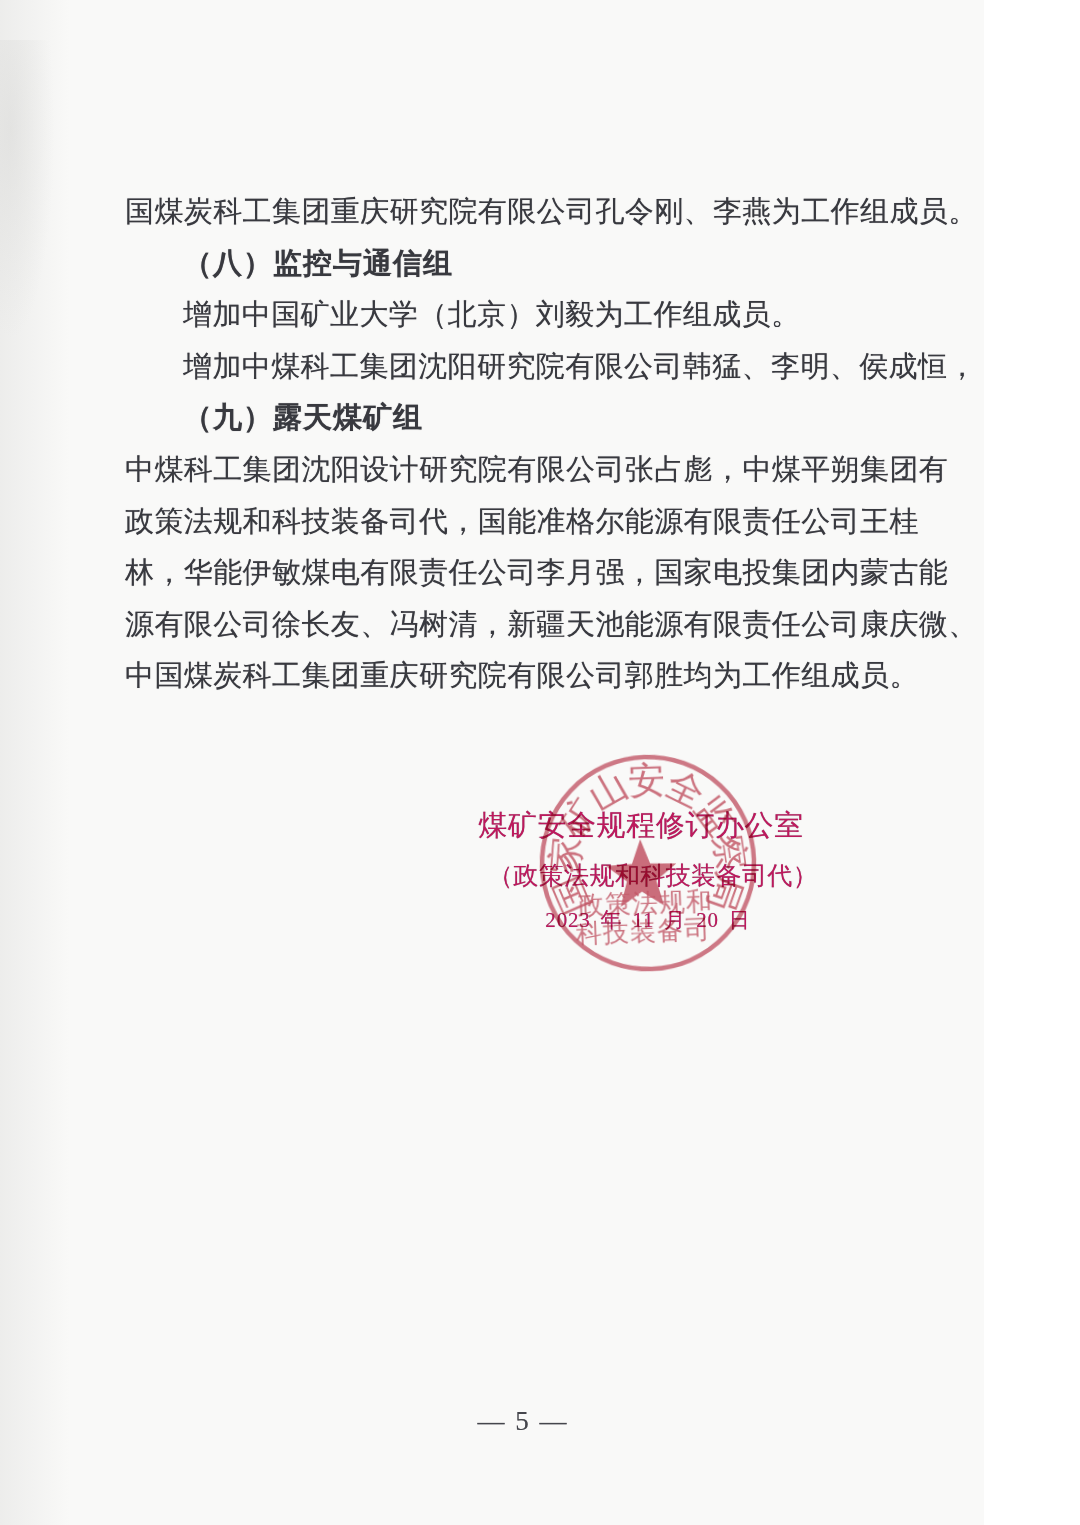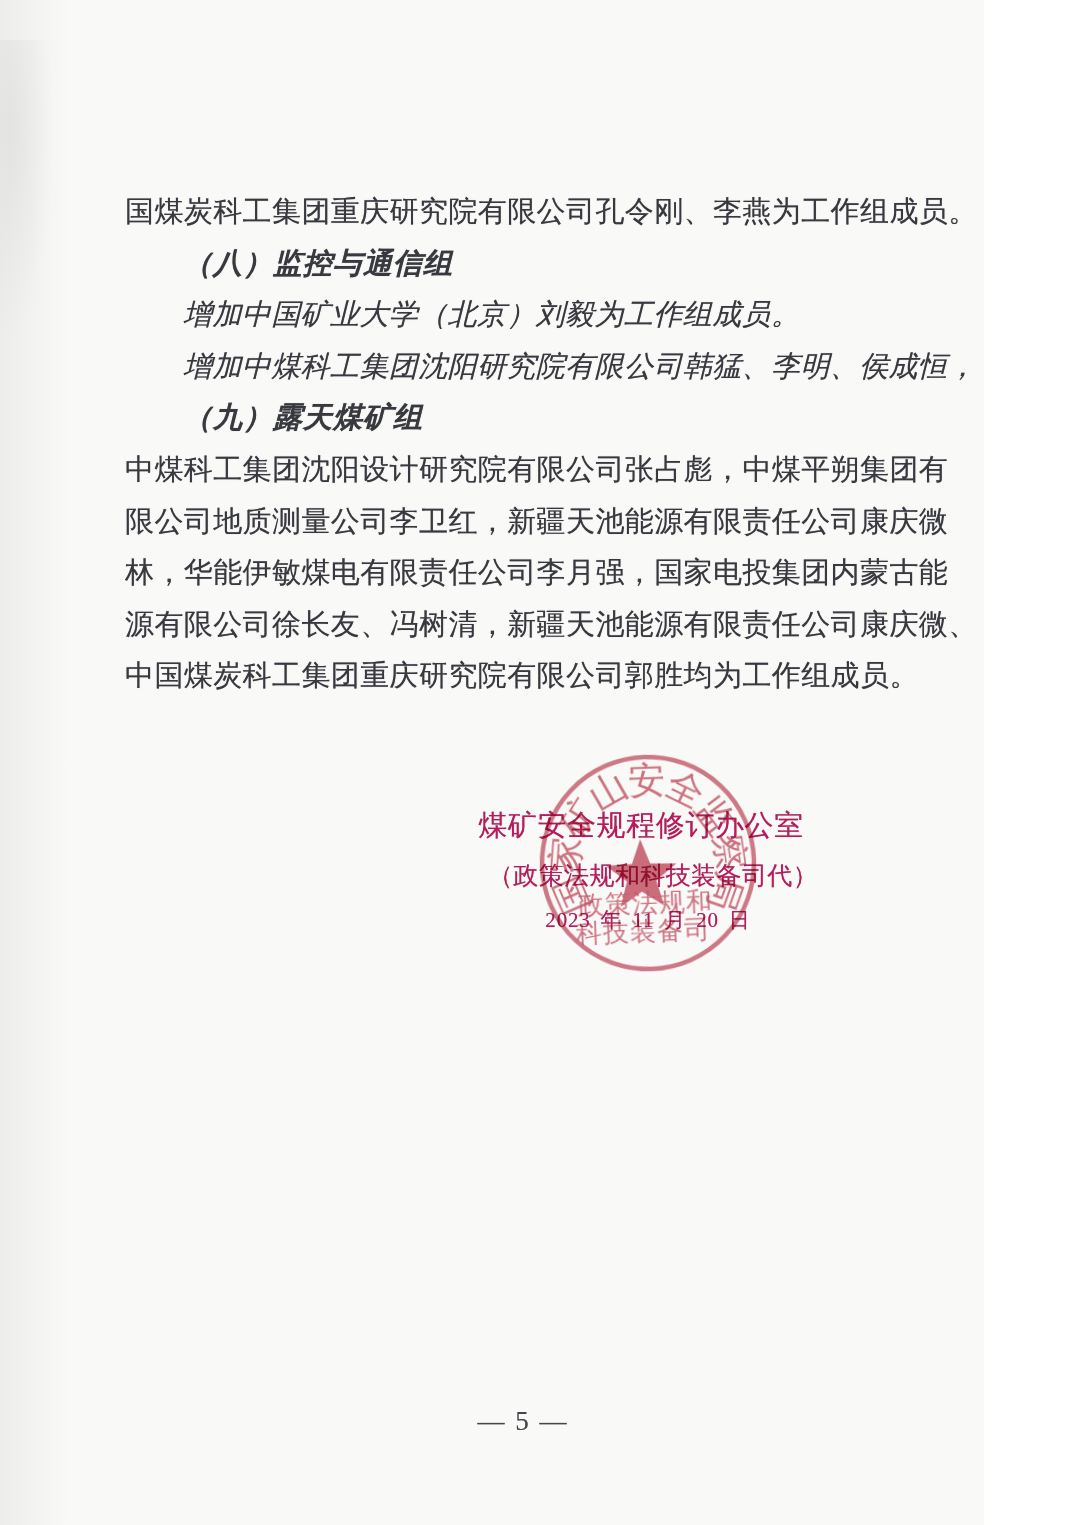--- a/index.html
+++ b/index.html
@@ -22,21 +22,21 @@
     position:absolute; left:0; top:40px; width:55px; height:300px;
     background:radial-gradient(ellipse at 20% 30%, rgba(205,205,203,0.35), rgba(205,205,203,0) 70%);
     pointer-events:none;
   }
   .body-text {
     position:absolute; left:125px; top:186px; width:832px;
     color:#38393f; font-size:29px; letter-spacing:0.4px;
     text-shadow:0 0 0.7px rgba(56,57,63,0.55);
   }
   .line { height:51.6px; line-height:51.6px; white-space:nowrap; }
-  .line.indent { padding-left:58px;font-style:italic; }
+  .line.indent { padding-left:58px; }
   .line.heading {
     font-family:"Liberation Sans", sans-serif;
     font-weight:700; letter-spacing:1px;
     text-shadow:0 0 0.8px rgba(40,41,46,0.6);
   }
   .sig-line {
     position:absolute; transform:translateX(-50%);
     color:#be185d; white-space:nowrap;
     text-shadow:0 0 0.7px rgba(56,57,63,0.55);
   }
@@ -64,21 +64,21 @@
   <div class="scan-shade"></div>
   <div class="scan-blotch"></div>
 
   <div class="body-text">
     <div class="line">国煤炭科工集团重庆研究院有限公司孔令刚、李燕为工作组成员。</div>
     <div class="line indent heading">（八）监控与通信组</div>
     <div class="line indent">增加中国矿业大学（北京）刘毅为工作组成员。</div>
     <div class="line indent">增加中煤科工集团沈阳研究院有限公司韩猛、李明、侯成恒，</div>
     <div class="line indent heading">（九）露天煤矿组</div>
     <div class="line">中煤科工集团沈阳设计研究院有限公司张占彪，中煤平朔集团有</div>
-    <div class="line">限公司地质测量公司李卫红，新疆天池能源有限责任公司康庆微</div>
+    <div class="line">政策法规和科技装备司代，国能准格尔能源有限责任公司王桂</div>
     <div class="line">林，华能伊敏煤电有限责任公司李月强，国家电投集团内蒙古能</div>
     <div class="line">源有限公司徐长友、冯树清，新疆天池能源有限责任公司康庆微、</div>
     <div class="line">中国煤炭科工集团重庆研究院有限公司郭胜均为工作组成员。</div>
   </div>
 
   <div class="sig-line sig-office">煤矿安全规程修订办公室</div>
   <div class="sig-line sig-note">（政策法规和科技装备司代）</div>
   <div class="sig-line sig-date">2023 年 11 月 20 日</div>
 
   <div class="stamp">

